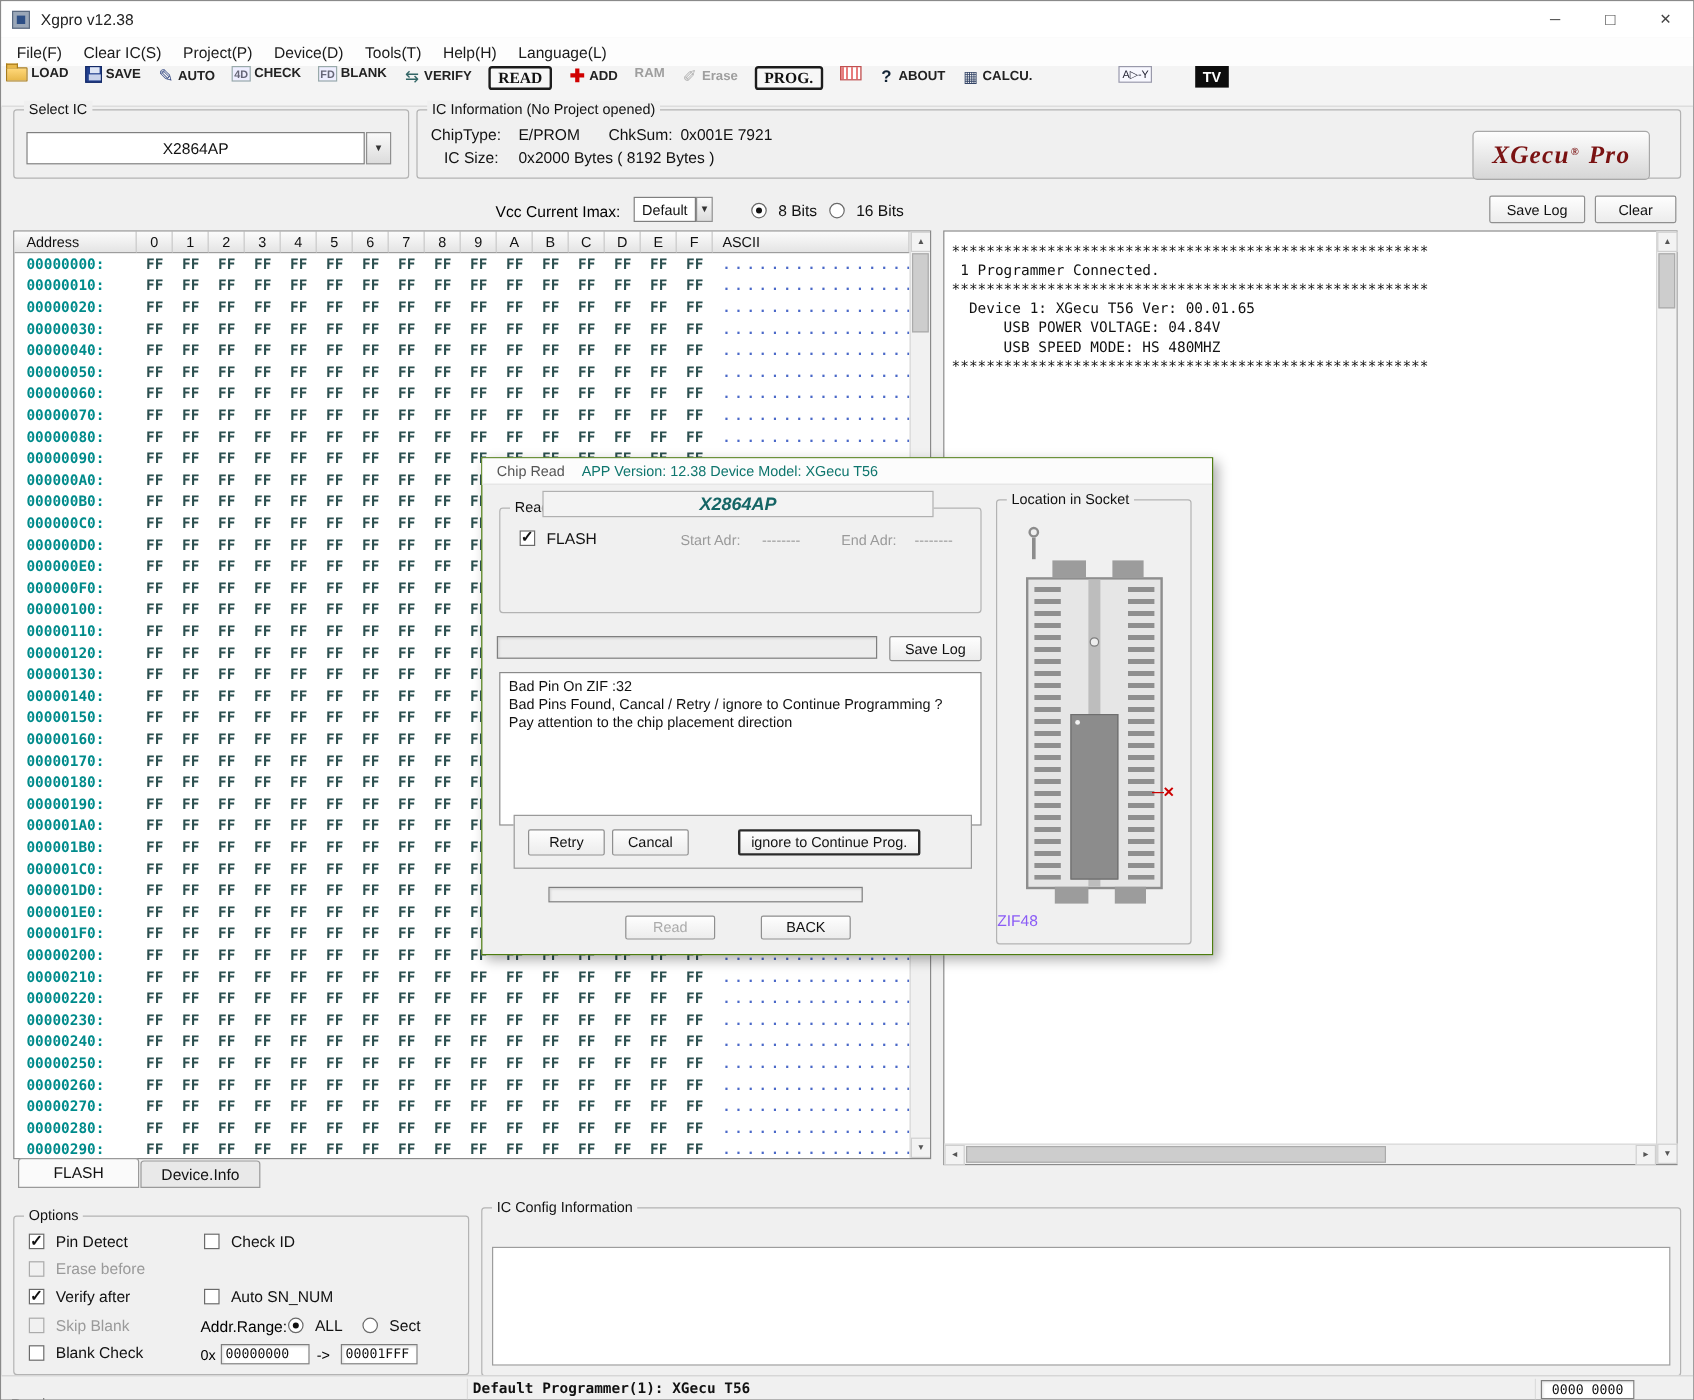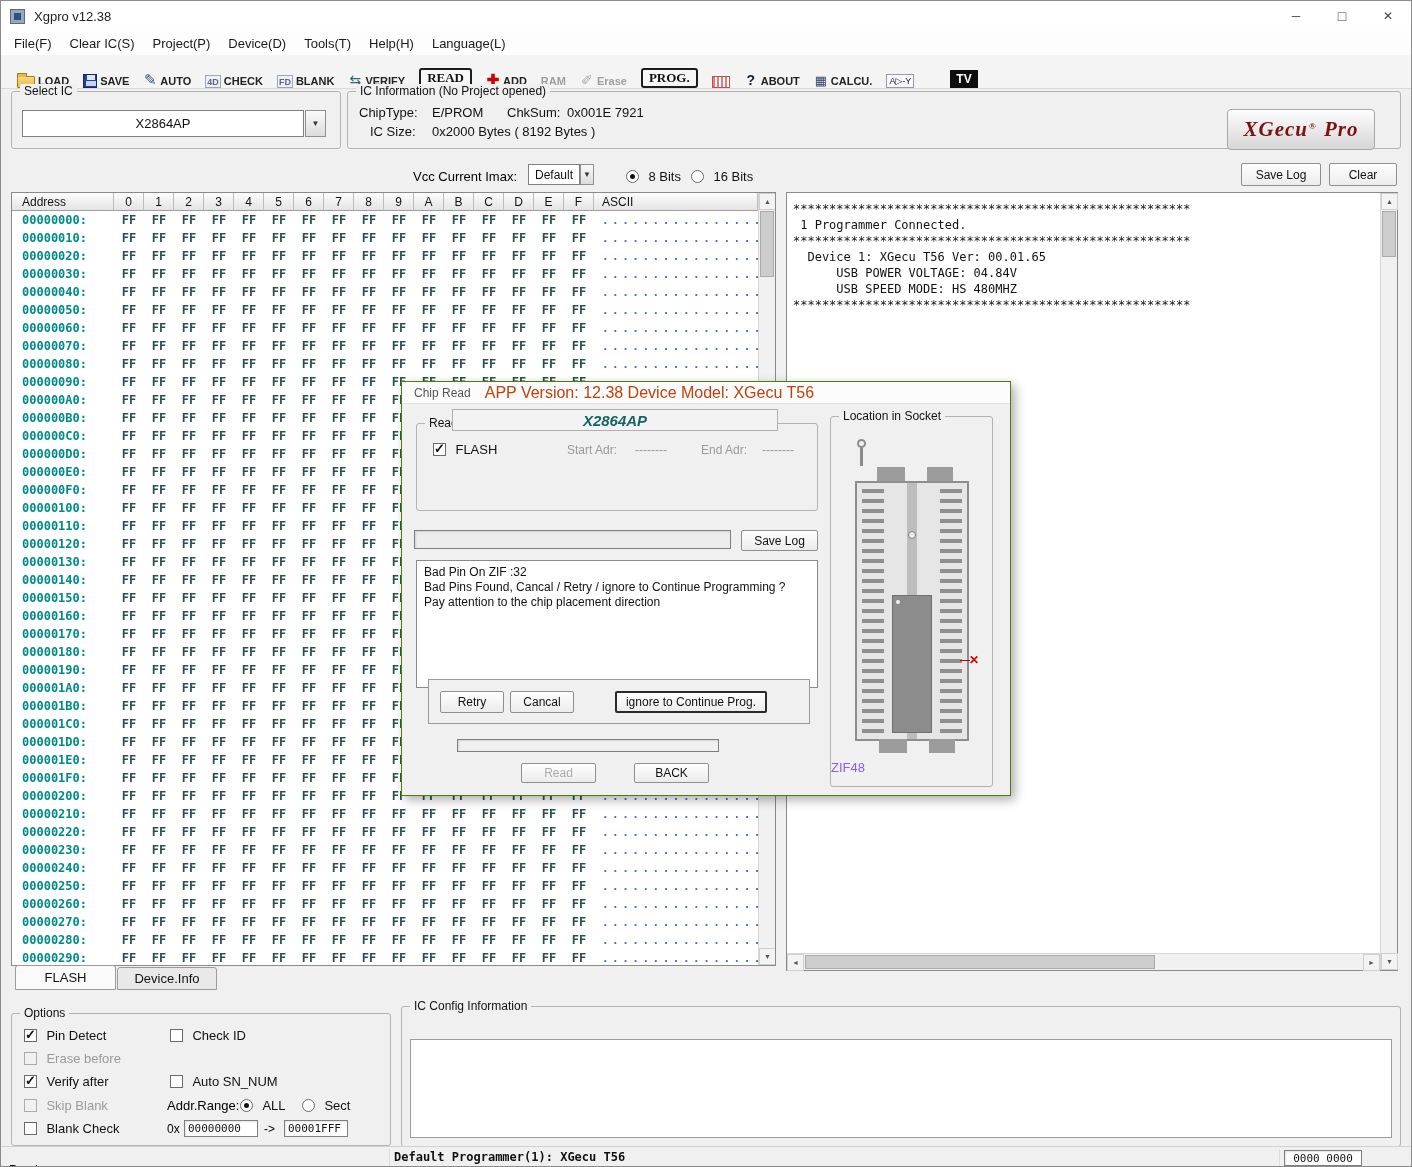--- a/index.html
+++ b/index.html
@@ -14,23 +14,23 @@
   .win-title{margin-left:9px;font-size:13px;color:#222}
   .winbtns{margin-left:auto;display:flex}
   .winbtn{width:46px;height:30px;display:flex;align-items:center;justify-content:center;color:#444;font-size:12px}
   .winbtn.min::after{content:"─"} .winbtn.max::after{content:"□";font-size:14px} .winbtn.close::after{content:"✕"}
 
   
   .menubar{position:absolute;left:0;top:30px;right:0;height:24px;background:#fdfdfd;display:flex;align-items:center;padding-left:4px}
   .menu-item{padding:3px 9px;font-size:13px;color:#1a1a1a}
 
   
-  .toolbar{position:absolute;left:0;top:54px;right:0;height:34px;background:#f4f4f4;border-bottom:1px solid #d8d8d8;display:flex;align-items:flex-end;padding:0 16px}
+  .toolbar{position:absolute;left:0;top:54px;right:0;height:34px;background:#f4f4f4;border-bottom:1px solid #d8d8d8;display:flex;align-items:flex-start;padding:0 4px}
   .tb-item{display:inline-flex;align-items:flex-end;gap:3px;margin-right:14px;cursor:default}
-  .tb-item:nth-child(15){}
+  .tb-item:nth-child(15){margin-left:58px}
   .tb-item:nth-child(16){margin-left:22px}
   .tb-label{font-size:11px;font-weight:700;color:#222;line-height:13px}
   .tb-disabled .tb-label{color:#9e9e9e}
   .tb-disabled .tbicon{color:#aaa}
   .tbicon{display:inline-flex;align-items:center;justify-content:center;min-width:14px;height:16px;font-size:14px;color:#334}
   .i-auto-pen-icon{color:#394d86;font-size:15px}
   .i-check-id-icon,.i-blank-icon{font-size:9px;font-weight:700;color:#667;border:1px solid #9aa;background:#eef;padding:0 1px;height:13px}
   .i-verify-icon{color:#366}
   .i-plus-icon{color:#d00000;font-weight:700;font-size:15px}
   .i-erase-icon{color:#99a}
@@ -120,21 +120,21 @@
   .statusbar{position:absolute;left:0;top:1145px;height:22px;right:0;background:#f0f0f0;border-top:1px solid #d2d2d2;font-size:12px;color:#111}
   .sb-ready{position:absolute;left:8px;top:16px}
   .sb-prog{position:absolute;left:393px;top:3px;font-family:"DejaVu Sans Mono",monospace;font-weight:700;font-size:12px}
   .sb-counter{left:1283px;top:3px;width:78px;height:16px;justify-content:center}
   .sb-sep{position:absolute;top:2px;width:1px;height:18px;background:#dcdcdc}
 
   
   .dialog{position:absolute;left:400px;top:380px;width:610px;height:415px;background:#f0f0f0;border:1px solid #4d7c0f;box-shadow:4px 4px 10px rgba(0,0,0,.32);z-index:10}
   .dlg-titlestrip{position:absolute;left:0;top:0;right:0;height:22px;background:#fcfcfc;border-bottom:1px solid #e2e2e2;display:flex;align-items:center}
   .dlg-title{margin-left:12px;font-size:12px;color:#555}
-  .dlg-subtitle{margin-left:14px;font-size:16px;color:#c2410c}
+  .dlg-subtitle{margin-left:14px;font-size:12px;color:#0f766e}
   .dlg-chip{position:absolute;left:50px;top:27px;width:326px;height:22px;border:1px solid #b0b0b0;background:#f3f3f3;display:flex;align-items:center;justify-content:center;font:700 italic 15px "Liberation Sans",sans-serif;color:#156565;z-index:2}
   .dlg-gb-range{left:14px;top:41px;width:402px;height:88px}
   .dim{color:#9a9a9a}
   .dlg-progress1{left:12px;top:148px;width:317px;height:19px;background:#ededed}
   .dlg-savelog{left:339px;top:148px;width:77px;height:21px}
   .dlg-msgbox{position:absolute;left:14px;top:178px;width:402px;height:128px;background:#fff;border:1px solid #8a8a8a;padding:4px 7px;font-size:12px;line-height:15px;color:#111}
   .dlg-btnframe{position:absolute;left:26px;top:297px;width:382px;height:45px;border:1px solid #9a9a9a;background:#f0f0f0}
   .dlg-retry{left:11px;top:11px;width:64px;height:22px}
   .dlg-cancal{left:81px;top:11px;width:64px;height:22px}
   .dlg-ignore{left:186px;top:11px;width:152px;height:22px}

